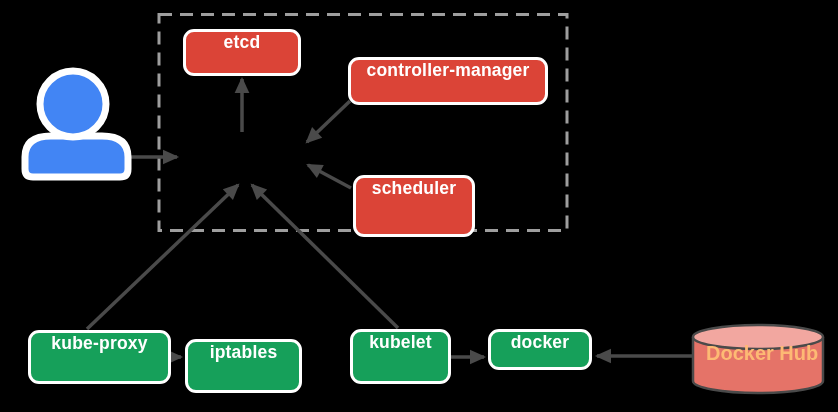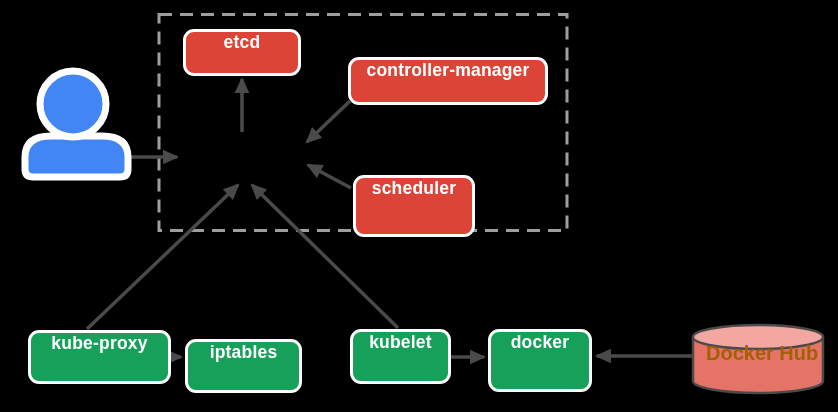--- a/index.html
+++ b/index.html
@@ -17,21 +17,21 @@
   .red{background:var(--red,#DB4437);}
   .green{background:var(--green,#16A05A);}
   .edge{stroke:var(--arrow,#4a4a4a);stroke-width:3.5;fill:none;}
   .ah{fill:var(--arrow,#4a4a4a);}
   .boundary{fill:none;stroke:var(--dash,#9E9E9E);stroke-width:3;stroke-dasharray:13 8;}
   .cyl-body{fill:var(--cylinder,#E57368);stroke:var(--cylinder-stroke,#4a4a4a);stroke-width:2.5;}
   .cyl-top{fill:var(--cylinder-top,#F2A7A0);stroke:var(--cylinder-stroke,#4a4a4a);stroke-width:2.5;}
   .user-shape{fill:var(--blue,#4285F4);stroke:#fff;stroke-width:7;stroke-linejoin:round;}
   .registry-label{
     position:absolute;left:706px;top:341px;width:120px;z-index:2;
-    color:#a16207;font-weight:bold;font-size:20px;line-height:1.23;
+    color:#fdba74;font-weight:bold;font-size:20px;line-height:1.23;
   }
 </style>
 </head>
 <body>
 
 <div class="canvas">
 
   <svg class="layer" width="838" height="412" viewBox="0 0 838 412">
     <defs>
       <marker id="ah" markerUnits="strokeWidth" markerWidth="6" markerHeight="6" refX="4.0" refY="2.1" orient="auto" overflow="visible">
@@ -80,21 +80,21 @@
   </div>
 
   <div class="node green" style="left:185px;top:330px;width:117px;height:54px;margin-top:9px;">
     <span>iptables</span>
   </div>
 
   <div class="node green" style="left:350px;top:329px;width:101px;height:55px;">
     <span>kubelet</span>
   </div>
 
-  <div class="node green" style="left:488px;top:329px;width:104px;height:63px;">
+  <div class="node green" style="left:488px;top:329px;width:104px;height:41px;">
     <span>docker</span>
   </div>
 
   <div class="registry-label">
     <div>Docker Hub</div>
   </div>
 
 </div>
 
 </body></html>

